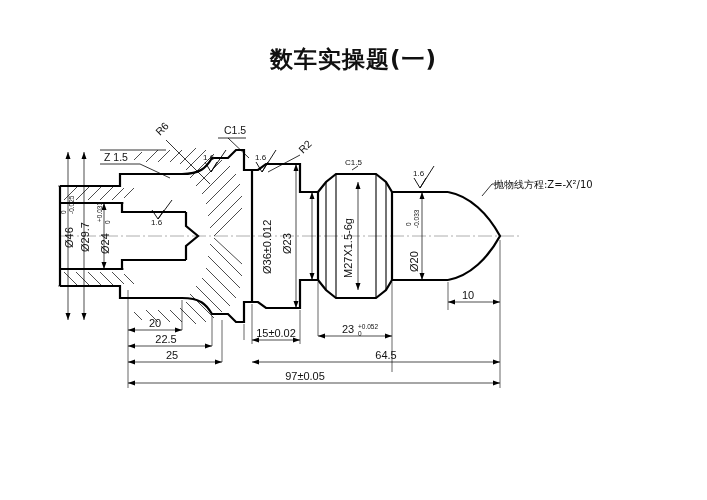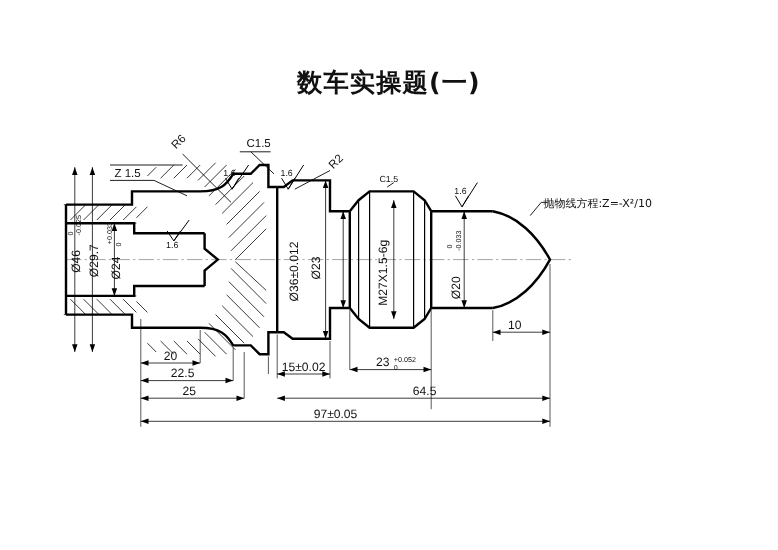--- a/index.html
+++ b/index.html
@@ -1,20 +1,20 @@
 <!DOCTYPE html>
 <html><head>
 <meta charset="utf-8">
 <style>
   html,body{margin:0;padding:0;background:#ffffff;}
   body{width:707px;height:500px;overflow:hidden;
        font-family:"Liberation Sans","DejaVu Sans",sans-serif;color:#000;}
   #sheet{position:relative;width:707px;height:500px;background:#fff;}
   #title{
-    position:absolute;left:0;top:60px;width:707px;text-align:center;
+    position:absolute;left:0;top:44px;width:707px;text-align:center;
     font-family:"DejaVu Sans","Liberation Sans",sans-serif;
     font-size:23px;font-weight:700;letter-spacing:1px;color:#111;
   }
   svg{position:absolute;left:0;top:0;width:707px;height:500px;}
   .lbl{font-family:"Liberation Sans","DejaVu Sans",sans-serif;font-size:10.5px;fill:#111;}
   .lbl-s{font-family:"Liberation Sans","DejaVu Sans",sans-serif;font-size:8px;fill:#111;}
   .lbl-cn{font-family:"DejaVu Sans","Liberation Sans",sans-serif;font-size:10px;fill:#111;}
   .dimtext{font-family:"Liberation Sans","DejaVu Sans",sans-serif;font-size:11px;fill:#111;}
   .tol{font-family:"Liberation Sans","DejaVu Sans",sans-serif;font-size:6.5px;fill:#111;}
   .outline{fill:none;stroke:#000;stroke-width:2.2;stroke-linejoin:miter;}

